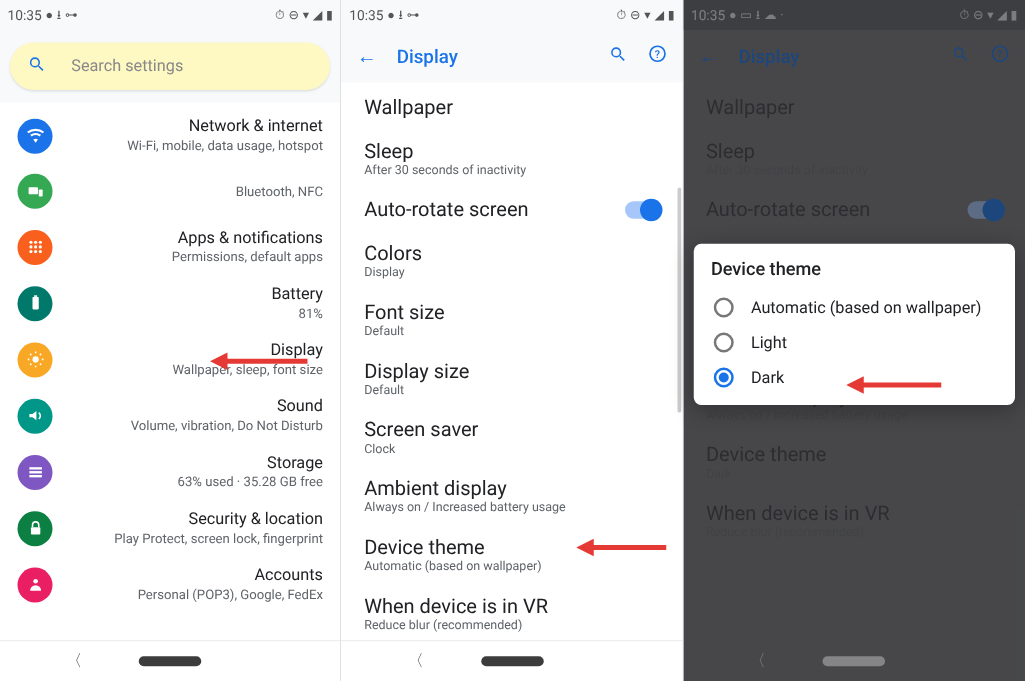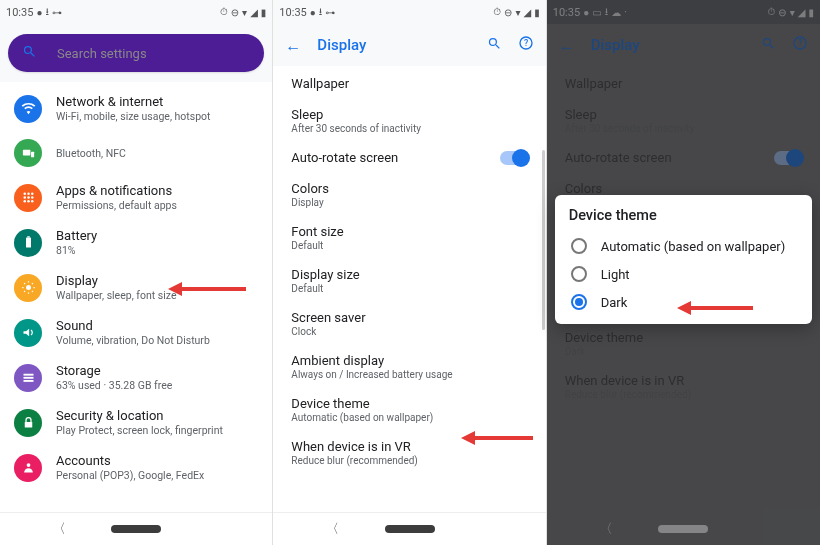--- a/index.html
+++ b/index.html
@@ -36,40 +36,41 @@
     color: #555;
     background: #f8f9fa;
   }
   .sb-left, .sb-right { display: flex; align-items: center; gap: 3px; }
   .sb-chip { font-size: 10px; }
   
   .search-wrap { padding: 10px 8px; background: #f8f9fa; }
   .search-pill {
     display: flex;
     align-items: center;
-    background: #4c1d95;
+    background: #fef9c3;
     border-radius: 22px;
     height: 38px;
     padding: 0 14px;
     box-shadow: 0 1px 2px rgba(0,0,0,.12);
     color: #888;
     font-size: 13px;
   }
   .search-pill .mag { color: #1a73e8; margin-right: 20px; }
   .list {
     flex: 1;
     overflow: hidden;
     background: #fff;
     padding-top: 4px;
   }
   .settings-row {
     display: flex;
     align-items: center;
     padding: 8px 14px;
     gap: 14px;
+    text-align: right;
   }
   .settings-icon {
     width: 28px; height: 28px;
     border-radius: 50%;
     display: flex; align-items: center; justify-content: center;
     flex-shrink: 0;
   }
   .settings-icon svg { width: 15px; height: 15px; fill: #fff; }
   .settings-text { flex: 1; }
   .settings-title { font-size: 13px; color: #202124; }
@@ -88,21 +89,21 @@
   }
   .appbar .spacer { flex: 1; }
   .appbar .ic { color: #1a73e8; font-size: 16px; }
   .display-list {
     flex: 1;
     overflow: hidden;
     background: #fff;
     padding-top: 2px;
   }
   .opt-row { padding: 8px 18px; }
-  .opt-title { font-size: 13px; color: #202124; }
+  .opt-title { font-size: 16px; color: #202124; }
   .opt-sub { font-size: 10px; color: #5f6368; margin-top: 1px; }
   .opt-row-flex { display:flex; align-items:center; justify-content:space-between; padding:8px 18px;}
   
   .toggle {
     width: 28px; height: 14px; border-radius: 7px;
     background: #a7c7fa; position: relative;
   }
   .toggle::after {
     content:""; position:absolute; right:-2px; top:-2px;
     width:18px; height:18px; border-radius:50%;
@@ -199,21 +200,21 @@
 
     <div class="list" id="settings-list">
         <div class="settings-row">
           <div class="settings-icon" style="background:#1a73e8">
             <svg viewBox="0 0 24 24">
               <path d="M12 21l3-4a5 5 0 00-6 0l3 4zM5 11a12 12 0 0114 0l-2 2a9 9 0 00-10 0l-2-2zM1 7a18 18 0 0122 0l-2 2a15 15 0 00-18 0L1 7z"></path>
             </svg>
           </div>
           <div class="settings-text">
             <div class="settings-title">Network &amp; internet</div>
-            <div class="settings-sub">Wi-Fi, mobile, size usage, hotspot</div>
+            <div class="settings-sub">Wi-Fi, mobile, data usage, hotspot</div>
           </div>
         </div>
         <div class="settings-row">
           <div class="settings-icon" style="background:#34a853">
             <svg viewBox="0 0 24 24">
               <rect x="3" y="6" width="12" height="9" rx="1"></rect>
               <rect x="16" y="9" width="5" height="9" rx="1"></rect>
             </svg>
           </div>
           <div class="settings-text">

